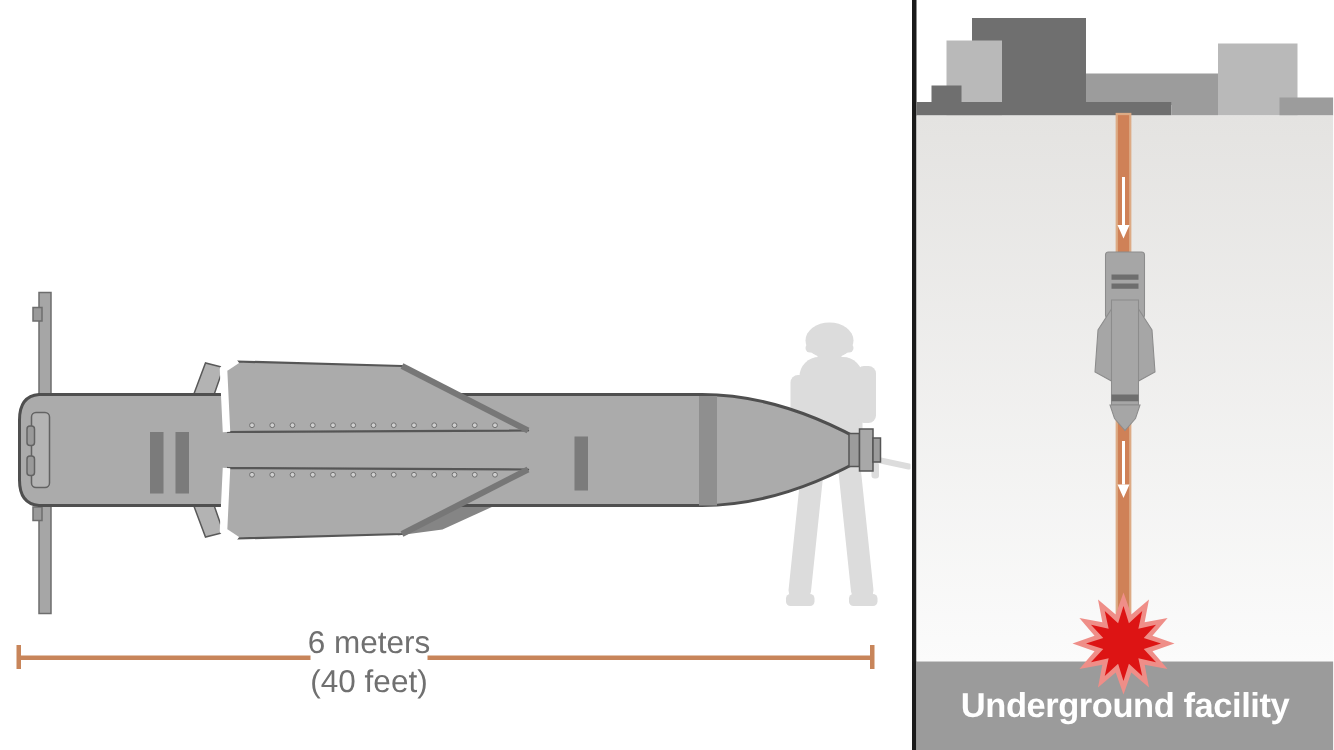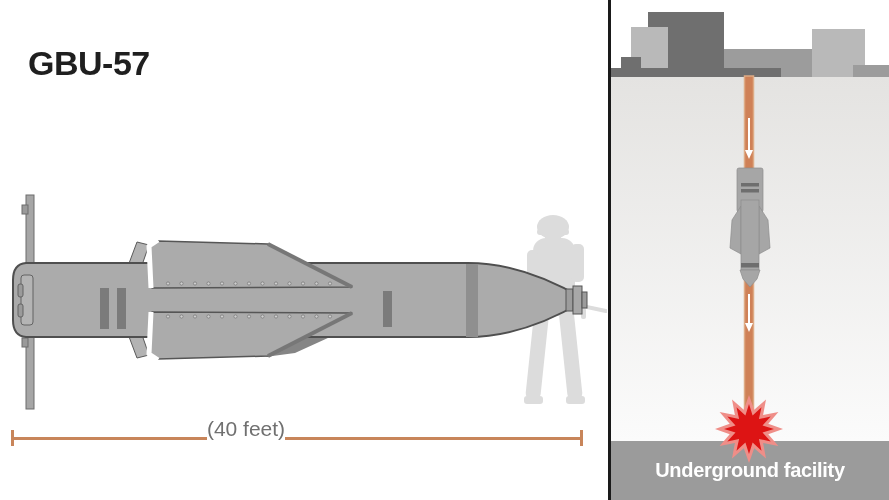--- a/index.html
+++ b/index.html
@@ -41,36 +41,35 @@
   .ground{
     position:absolute;left:0;top:77px;width:278px;height:364px;
     background:linear-gradient(to bottom,var(--c-ground-top,#e4e3e1),var(--c-ground-bottom,#fbfbfb));
   }
   .facility-bar{
     position:absolute;left:0;top:441px;width:278px;height:59px;
     background:var(--c-facility-bar,#9b9b9b);
     display:flex;align-items:center;justify-content:center;
   }
   .facility-bar span{
-    color:var(--c-facility-text,#ffffff);font-weight:700;font-size:20px;letter-spacing:-0.3px;
+    color:var(--c-facility-text,#ffffff);font-weight:700;font-size:23px;letter-spacing:-0.3px;
   }
   .diagram-overlay{position:absolute;left:0;top:0;width:278px;height:500px;}
   
   svg{display:block;}
   .rivets circle{fill:#cfcfcf;stroke:#6a6a6a;stroke-width:.6;}
 </style>
 </head>
 <body>
 
 <div class="stage">
 
   <section class="left-panel">
 
     <h1 class="title">
-      <span>GBU-57</span>
     </h1>
 
     <div class="soldier-wrap">
       <svg width="92" height="195" viewBox="0 0 92 195">
         <g style="fill:var(--c-silhouette-gray,#dcdcdc)">
           <ellipse cx="38" cy="17" rx="16" ry="12"></ellipse>
           <rect x="22" y="19" width="32" height="6" rx="3"></rect>
           <rect x="30" y="23" width="16" height="9"></rect>
           <rect x="18" y="28" width="42" height="66" rx="13"></rect>
           <rect x="56" y="34" width="13" height="38" rx="5"></rect>
@@ -151,20 +150,21 @@
         <rect x="566" y="104" width="7" height="22" style="fill:#9c9c9c;stroke:#555555" stroke-width="1"></rect>
         <rect x="573" y="101" width="9" height="28" style="fill:#a8a8a8;stroke:#555555" stroke-width="1"></rect>
         <rect x="582" y="107" width="5" height="16" style="fill:#9c9c9c;stroke:#555555" stroke-width="1"></rect>
       </svg>
     </div>
 
     <div class="scalebar">
       <div class="scale-tick tick-left"></div>
       <div class="scale-seg seg-left"></div>
       <div class="scale-label">
+        <span>6 meters</span>
         <span>(40 feet)</span>
       </div>
       <div class="scale-seg seg-right"></div>
       <div class="scale-tick tick-right"></div>
     </div>
   </section>
 
   <section class="right-panel">
 
     <div>

